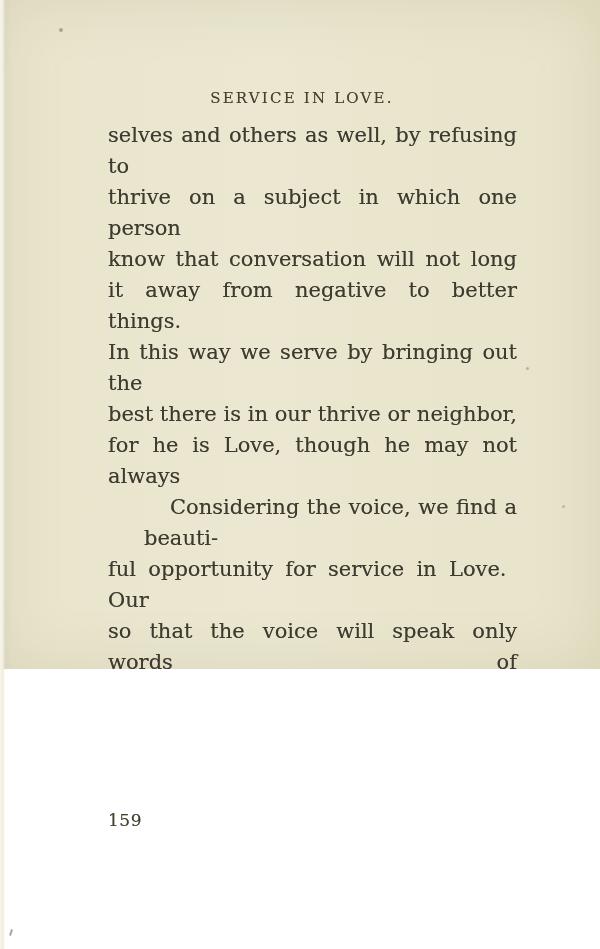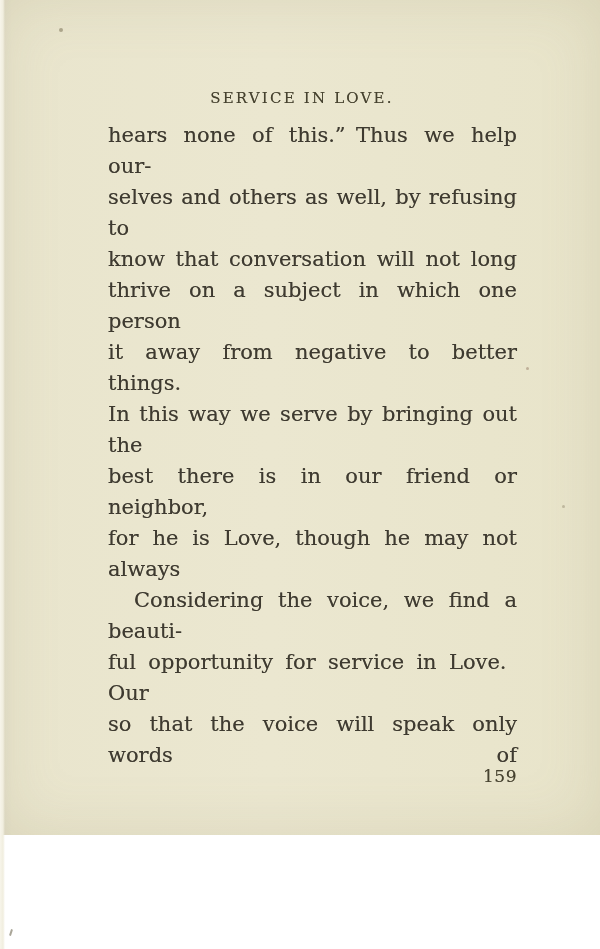--- a/index.html
+++ b/index.html
@@ -6,21 +6,21 @@
     margin: 0;
     padding: 0;
     width: 600px;
     height: 949px;
     overflow: hidden;
     font-family: "DejaVu Serif", "Liberation Serif", serif;
   }
   .page {
     position: relative;
     width: 600px;
-    height: 835px;
+    height: 669px;
     background:
       linear-gradient(90deg, #e2decb 0%, #e9e5cd 2%, #ebe7d0 45%, #e8e4ca 100%);
     box-shadow: inset 0 0 60px rgba(150, 140, 100, 0.18);
     color: #3e3a30;
   }
   .edge-strip {
     position: absolute;
     left: 0; top: 0;
     width: 5px; height: 949px;
     background: linear-gradient(90deg, #f7f5ea 0%, #f1eedf 60%, rgba(241,238,223,0) 100%);
@@ -49,27 +49,28 @@
     text-align-last: justify;
     color: #3e3a30;
     text-shadow: 0 0 0.5px rgba(62, 58, 48, 0.55);
     white-space: normal;
   }
   .line.para-end {
     text-align-last: left;
   }
   .line.indent {
     text-indent: 26px;
+    margin-left: 36px;
   }
   .folio {
     position: absolute;
     left: 108px;
-    top: 766px;
+    top: 810px;
     width: 409px;
-    text-align: right;
+    text-align: left;
     font-size: 17px;
     letter-spacing: 0.5px;
     color: #46422f;
     text-shadow: 0 0 0.5px rgba(70, 66, 47, 0.5);
   }
   .speck {
     position: absolute;
     border-radius: 50%;
     background: rgba(124, 114, 88, 0.55);
   }
@@ -84,27 +85,26 @@
 </style>
 </head>
 <body>
 
 <div class="page">
   <div class="edge-strip"></div>
 
   <div class="running-head">SERVICE IN LOVE.</div>
 
   <div class="text-block">
-    <p class="line">hears none of this.” Thus we help our-</p>
     <p class="line">selves and others as well, by refusing to</p>
+    <p class="line">thrive on a subject in which one person</p>
     <p class="line">know that conversation will not long</p>
-    <p class="line">thrive on a subject in which one person</p>
     <p class="line">it away from negative to better things.</p>
     <p class="line">In this way we serve by bringing out the</p>
-    <p class="line">best there is in our friend or neighbor,</p>
+    <p class="line">best there is in our thrive or neighbor,</p>
     <p class="line">for he is Love, though he may not always</p>
 
     <p class="line indent">Considering the voice, we find a beauti-</p>
     <p class="line">ful opportunity for service in Love. Our</p>
     <p class="line">so that the voice will speak only words of</p>
 
   </div>
 
   <div class="folio">159</div>
 

